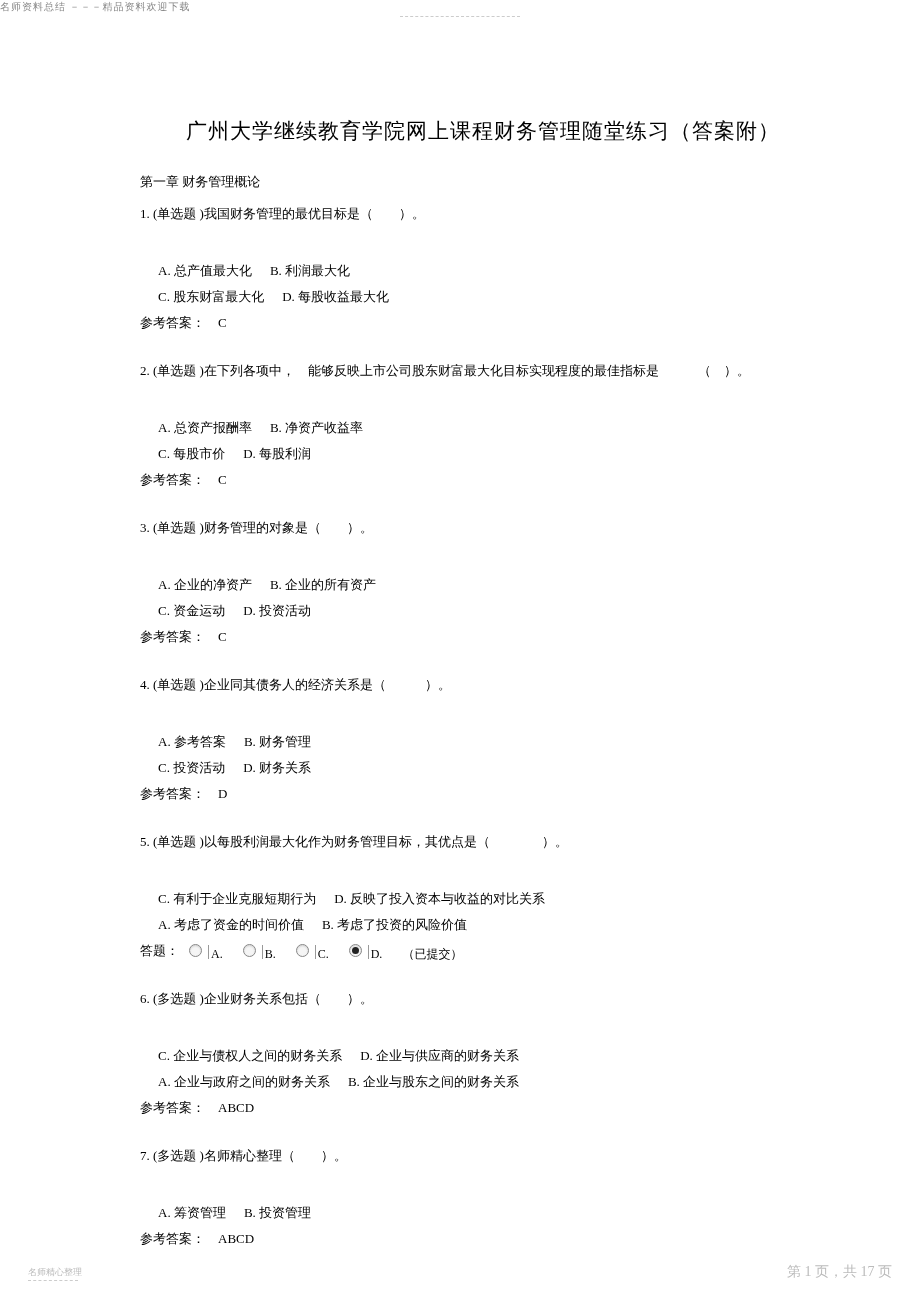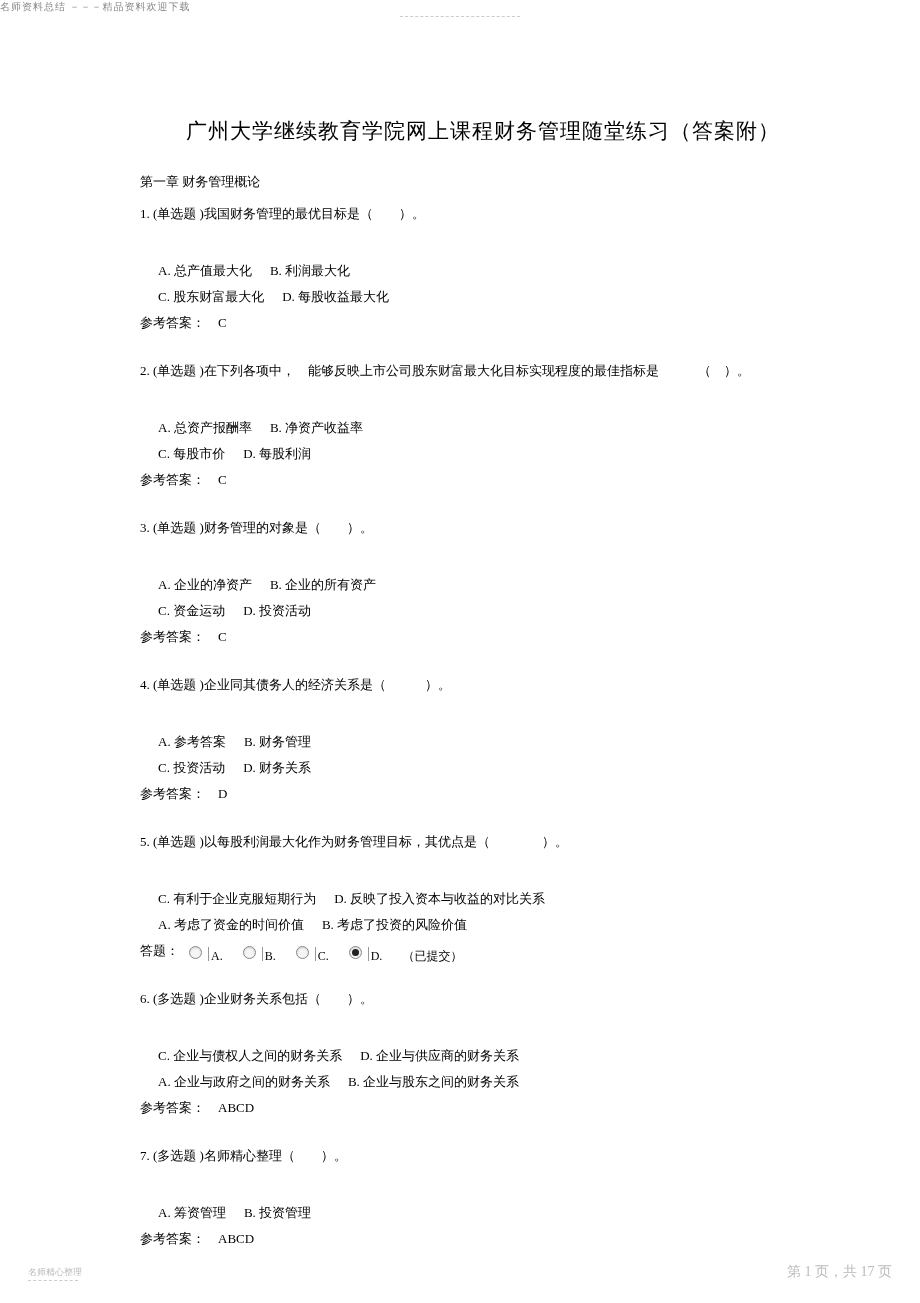--- a/index.html
+++ b/index.html
@@ -47,21 +47,21 @@
       padding-left: 18px;
       margin-top: 31px;
     }
     .q-opt-line {
       display: block;
     }
     .opt-group { display: inline-block; margin-right: 18px; }
     .answer-line { }
     .radio-row {
       display: flex;
-      align-items: flex-end;
+      align-items: flex-start;
       gap: 4px;
     }
     .radio-label { font-size: 13px; margin-right: 6px; }
     .radio-item {
       display: inline-flex;
       align-items: center;
       margin-right: 10px;
     }
     .radio-circle {
       display: inline-block;

